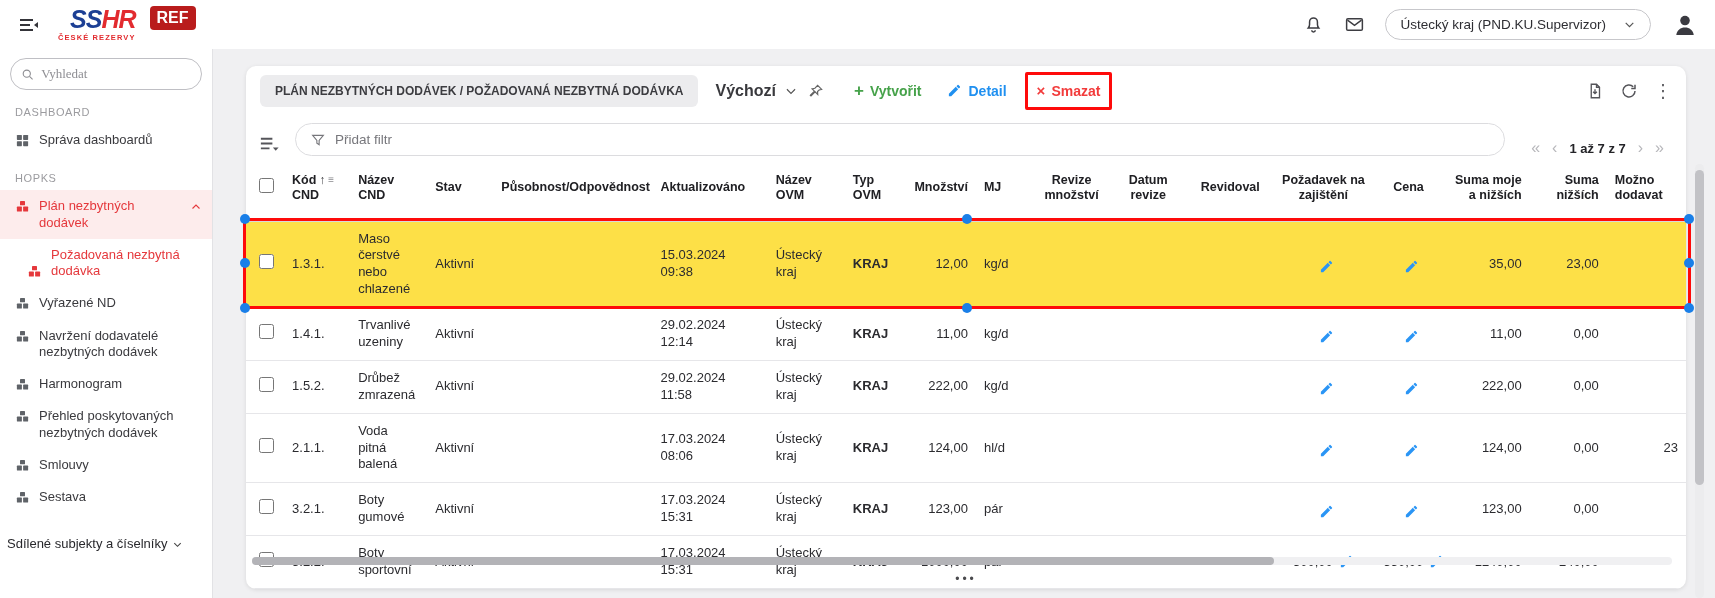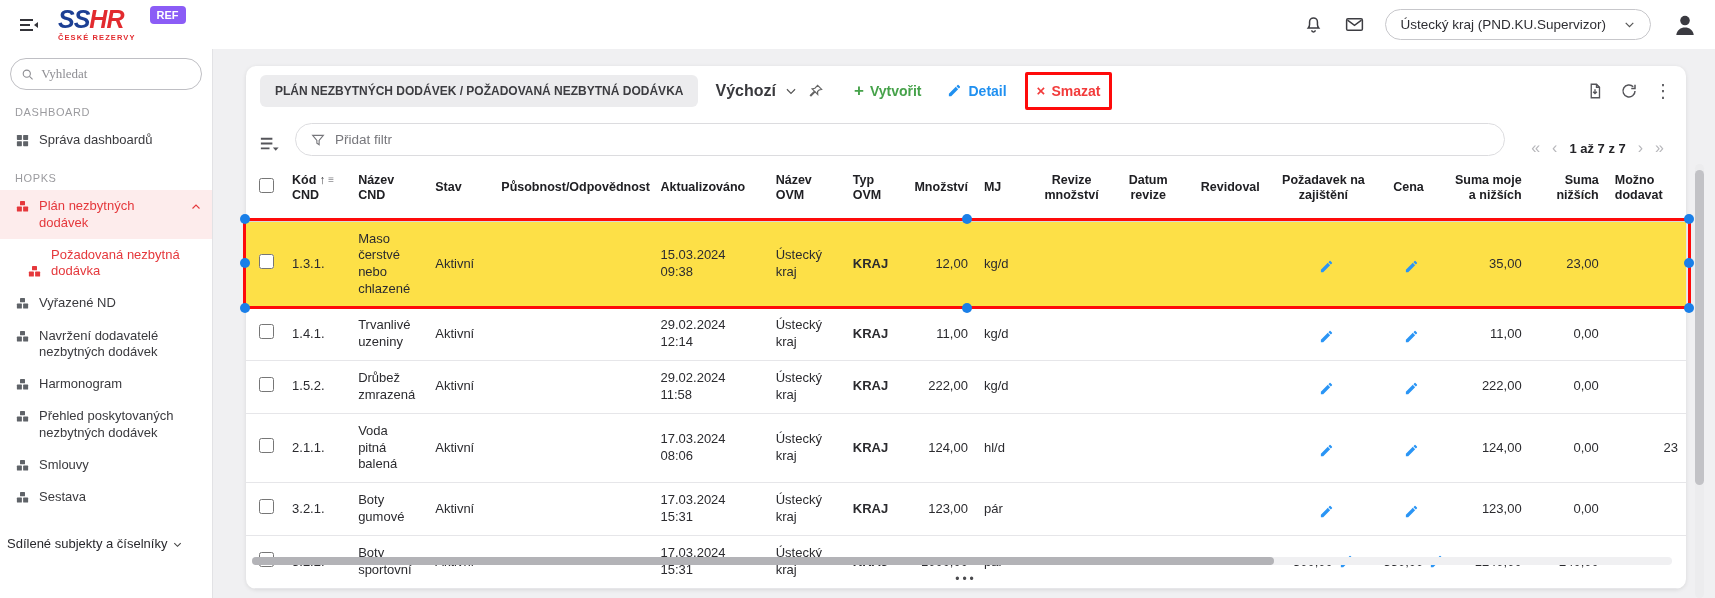--- a/index.html
+++ b/index.html
@@ -4,25 +4,25 @@
 <style>
   * { margin:0; padding:0; box-sizing:border-box; }
   html,body { background:#fff; }
   body { font-family:"Liberation Sans","DejaVu Sans",sans-serif; color:#2b2b2b; }
   .page { position:relative; width:1715px; height:598px; overflow:hidden; background:#f0f0f2; }
 
   
   .topbar { position:absolute; top:0; left:0; width:100%; height:49px; background:#fff;
             display:flex; align-items:center; padding:0 16px; gap:14px; z-index:6; }
   .menu-btn { width:26px; height:26px; display:flex; align-items:center; justify-content:center; cursor:pointer; }
-  .logo { display:flex; flex-direction:column; line-height:1; margin-left:2px; }
+  .logo { display:flex; flex-direction:column; line-height:1; margin-left:2px;align-items:flex-end; }
   .logo-main { font-size:25px; font-weight:800; font-style:italic; letter-spacing:-1px; }
   .logo-p1 { color:#1c3f94; } .logo-p2 { color:#e22b2f; }
   .logo-sub { font-size:7.5px; font-weight:700; color:#e22b2f; letter-spacing:1.1px; margin-top:2px; }
-  .ref-badge { background:#8b5cf6; color:#fff; font-size:11px; font-weight:700; padding:3px 7px;
+  .ref-badge { background:#b91c1c; color:#fff; font-size:16px; font-weight:700; padding:3px 7px;
                border-radius:4px; align-self:flex-start; margin-top:6px; }
   .topbar-right { margin-left:auto; display:flex; align-items:center; gap:20px; }
   .icon-btn { display:flex; align-items:center; justify-content:center; cursor:pointer; }
   .org-select { display:flex; align-items:center; gap:17px; border:1px solid #c7c7cb; border-radius:20px;
                 padding:7px 14px; font-size:13.5px; color:#2e2e33; cursor:pointer; min-width:250px; }
   .org-select .chev { margin-left:auto; color:#555; display:flex; }
 
   
   .sidebar { position:absolute; top:49px; left:0; width:213px; height:549px; background:#fff;
              border-right:1px solid #e2e2e5; padding:9px 0 0 0; z-index:5; }

